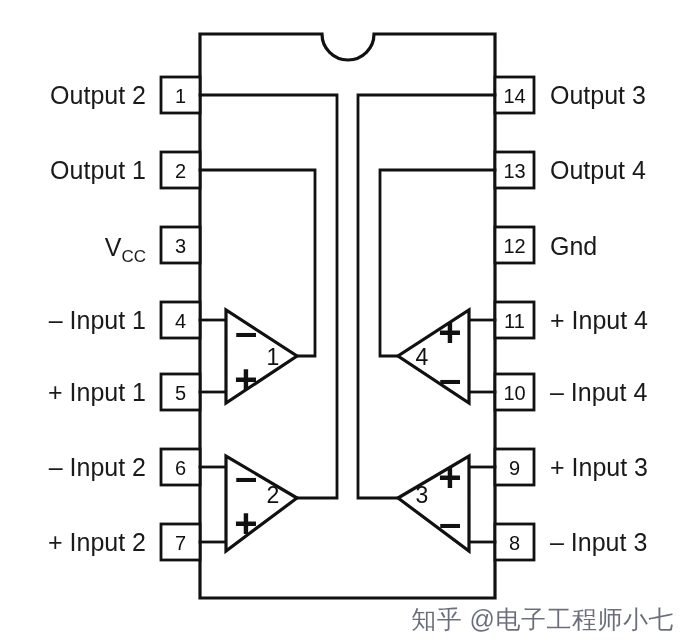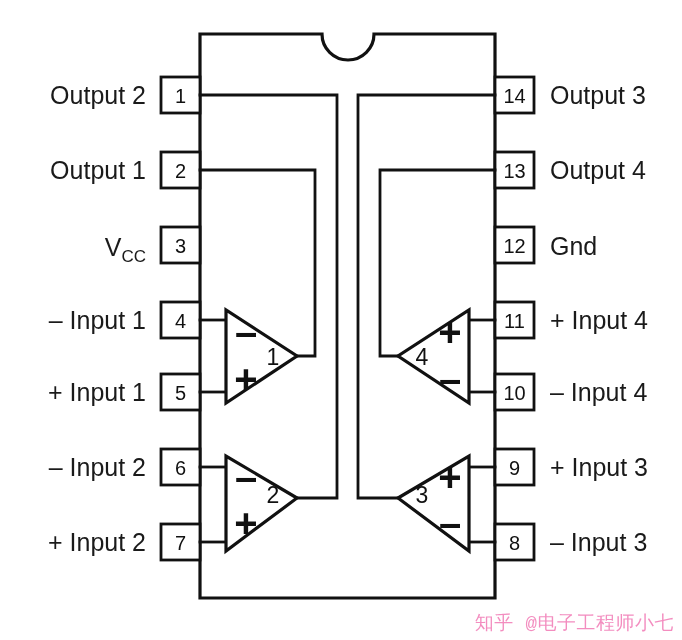--- a/index.html
+++ b/index.html
@@ -35,25 +35,25 @@
     font-weight:bold;
     fill:#111111;
     font-family:"Liberation Sans", sans-serif;
     text-anchor:middle;
   }
   .vcc-main{font-size:25px;fill:#1a1a1a;}
   .vcc-sub{font-size:17px;fill:#1a1a1a;}
   .wm{
     position:absolute;
     right:8px;bottom:4px;
-    font-size:19px;
-    color:#ec4899;
+    font-size:25px;
+    color:#0f172a;
     opacity:.62;
     letter-spacing:.5px;
-    font-family:Liberation Mono, monospace;
+    font-family:Liberation Sans, sans-serif;
     white-space:nowrap;
   }
 </style>
 </head>
 <body>
 
 <div id="stage">
 
   <svg id="dip" viewBox="0 0 682 640">
 

